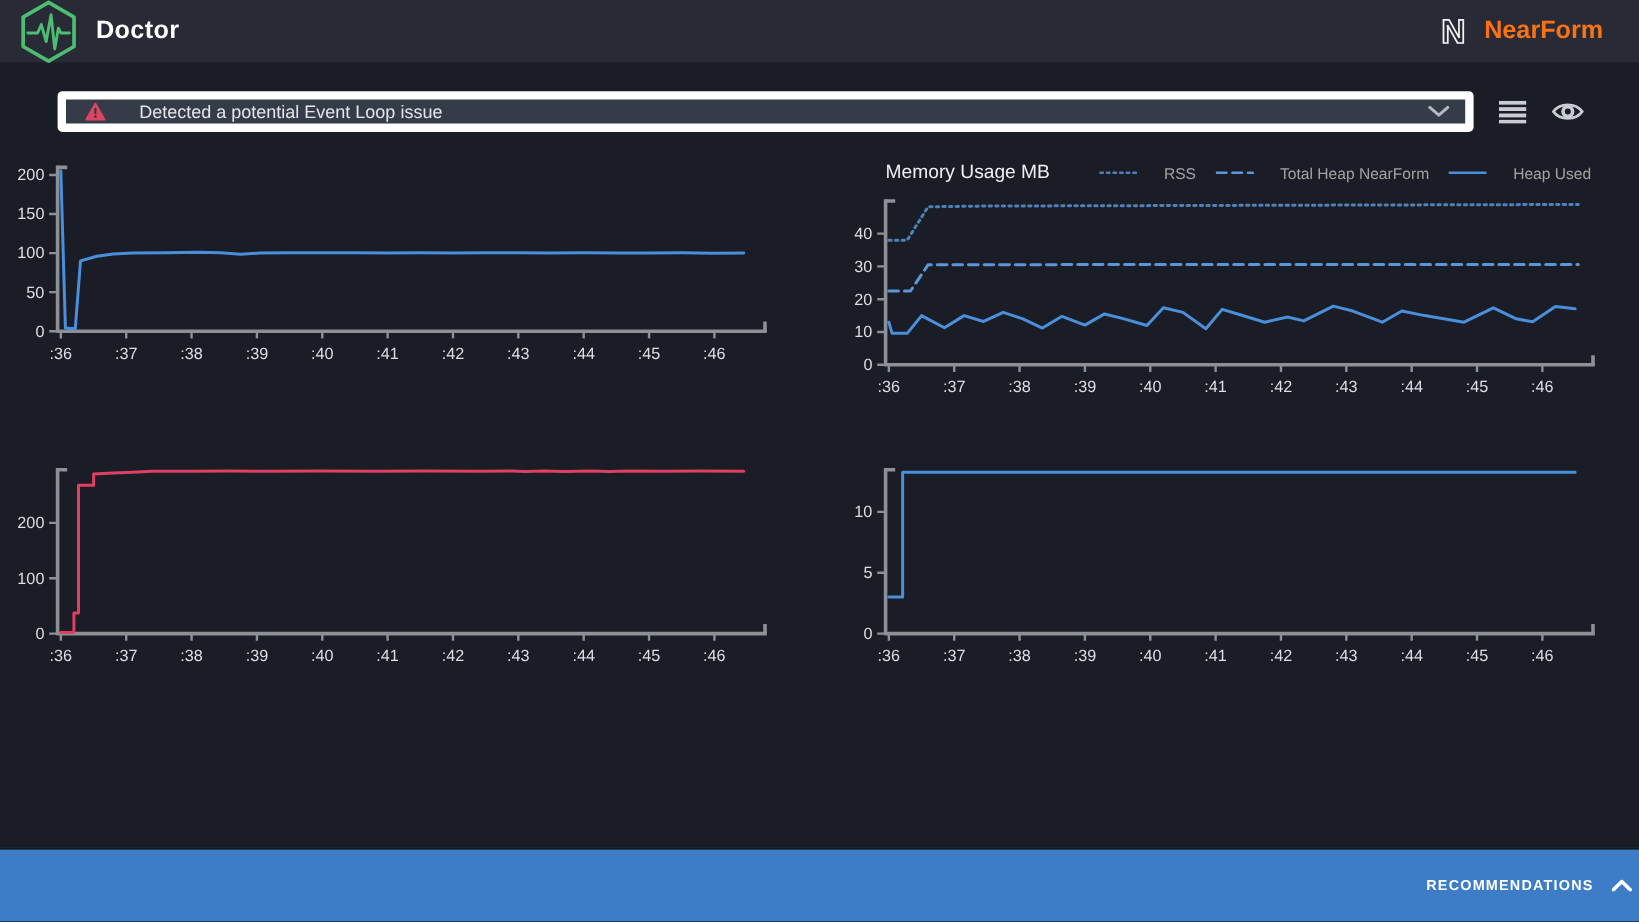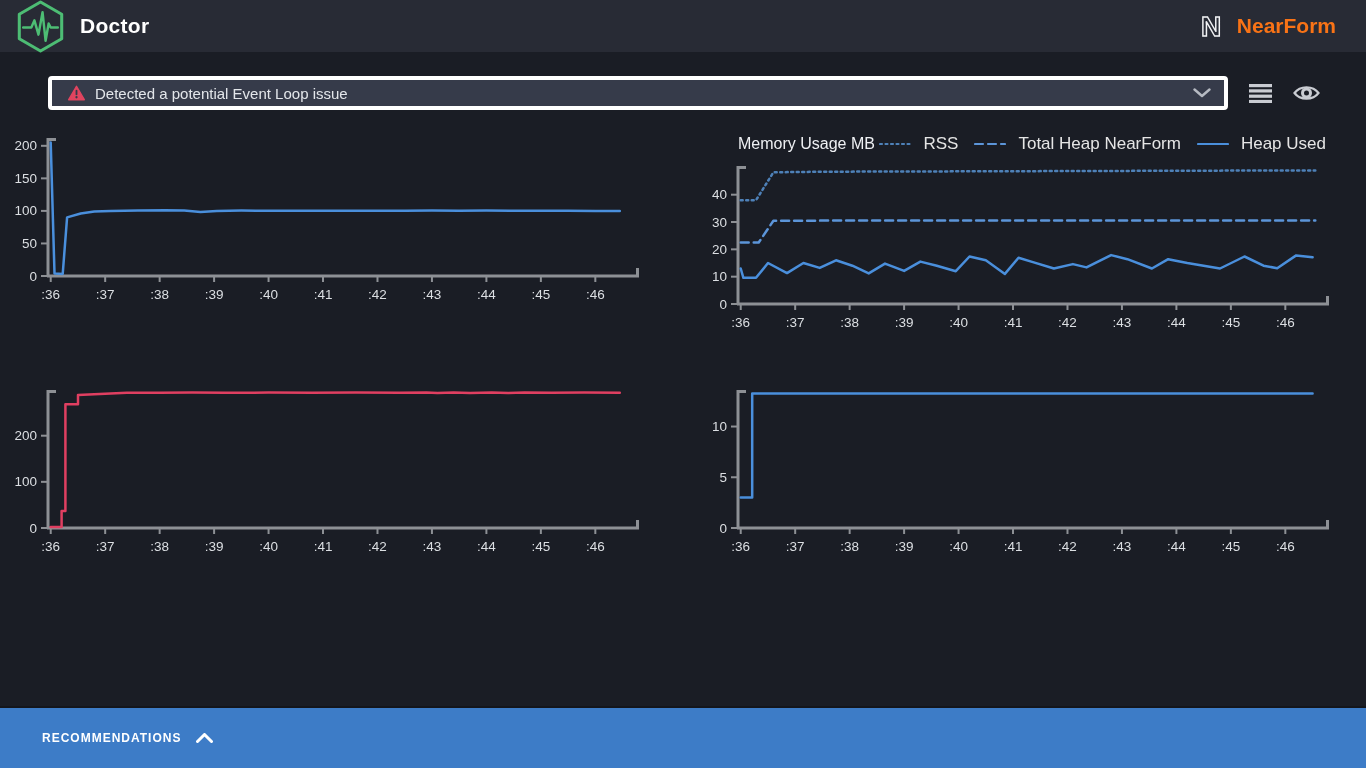--- a/index.html
+++ b/index.html
@@ -27,26 +27,26 @@
   .alert-row {
     display: flex;
     align-items: center;
     margin: 24px 46px 0 48px;
     gap: 21px;
   }
   .alert-bar {
     flex: 1;
     height: 34px;
     background: #363b4a;
-    border: 4px solid #ffffff;
+    border: 7px solid #ffffff;
     border-radius: 4px;
     display: flex;
     align-items: center;
     padding: 0 13px 0 16px;
-    gap: 10px;
+    gap: 28px;
     cursor: pointer;
   }
   .alert-text { color: #e3e6ea; font-size: 15px; }
   .alert-chevron { margin-left: auto; display: flex; }
   .icon-btn {
     background: none; border: none; padding: 0; margin: 0;
     display: flex; align-items: center; cursor: pointer;
   }
 
   
@@ -59,34 +59,35 @@
   }
   .chart-head {
     display: flex;
     align-items: center;
     margin: 0 4px 4px 36px;
     height: 24px;
   }
   .chart-title { color: #eef0f3; font-size: 16px; }
   .title-warning { margin-left: 13px; display: flex; }
   .legend { margin-left: auto; display: flex; align-items: center; gap: 16px; }
-  .legend-item { display: flex; align-items: center; gap: 12px; color: #e5e5e5; font-size: 17px; }
+  .legend-item { display: flex; align-items: center; gap: 22px; color: #a3a3a3; font-size: 13px; }
   .plot-host { line-height: 0; }
   .plot-host svg { display: block; }
 
   
   .footer {
     position: absolute;
     left: 0; bottom: 0;
     width: 100%;
     height: 62px;
     background: #3d7cc7;
     border-top: 2px solid #14161c;
     display: flex;
     align-items: center;
+    justify-content: flex-end;
   }
   .footer-btn {
     display: flex; align-items: center; gap: 15px;
     margin-left: 36px;
     background: none; border: none; cursor: pointer;
     color: #ffffff; font-family: inherit;
     font-size: 12px; font-weight: bold; letter-spacing: 1px;
   }
 </style>
 </head>

